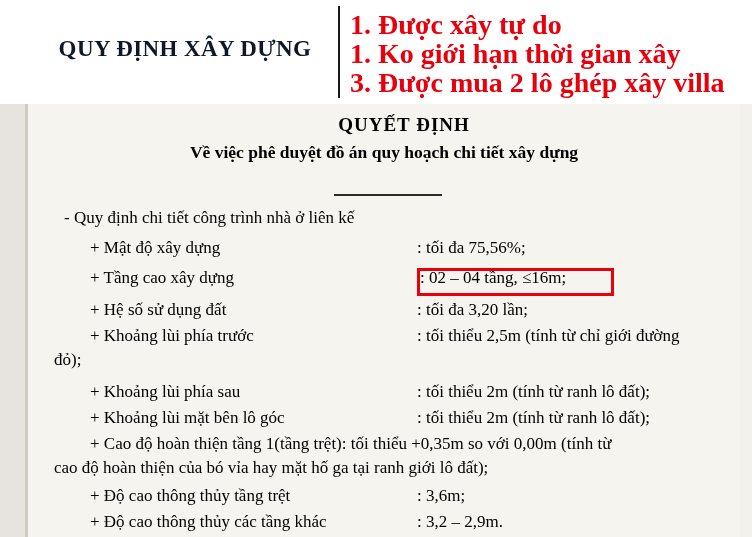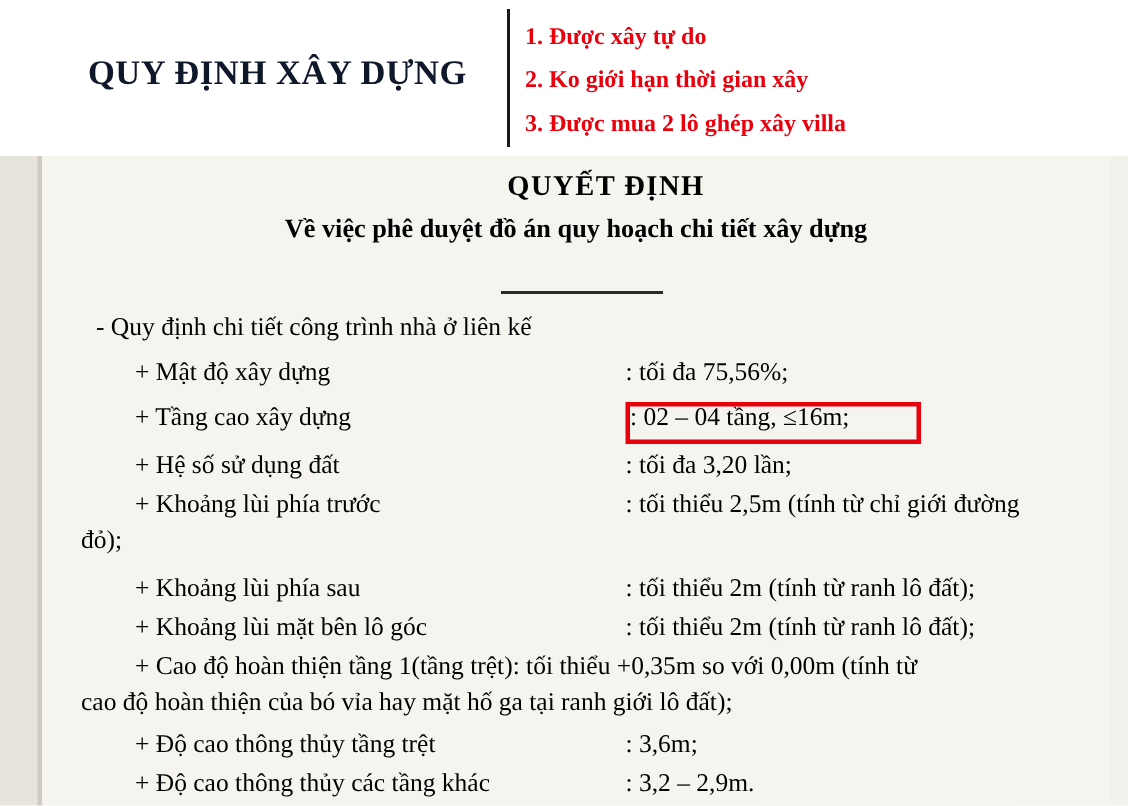--- a/index.html
+++ b/index.html
@@ -54,21 +54,21 @@
   .header-points {
     position: absolute;
     left: 350px;
     top: 10px;
     width: 400px;
   }
   .header-points .pt {
     color: #e8000d;
     font-family: "Liberation Serif", serif;
     font-weight: bold;
-    font-size: 16px;
+    font-size: 28px;
     line-height: 29px;
     white-space: nowrap;
   }
 
   
   .doc {
     position: absolute;
     left: 0;
     top: 104px;
     width: 752px;
@@ -151,21 +151,21 @@
 </head>
 <body>
 
 <div class="page">
 
   <div class="header">
     <div class="header-title">QUY ĐỊNH XÂY DỰNG</div>
     <div class="header-divider"></div>
     <div class="header-points">
       <div class="pt">1. Được xây tự do</div>
-      <div class="pt">2. Ko giới hạn thời gian xây</div>
+      <div class="pt">1. Ko giới hạn thời gian xây</div>
       <div class="pt">3. Được mua 2 lô ghép xây villa</div>
     </div>
   </div>
 
   <div class="doc">
     <div class="left-edge"></div>
     <div class="doc-inner">
 
       <div class="decree-title">QUYẾT ĐỊNH</div>
       <div class="decree-line l1">Về việc phê duyệt đồ án quy hoạch chi tiết xây dựng</div>

